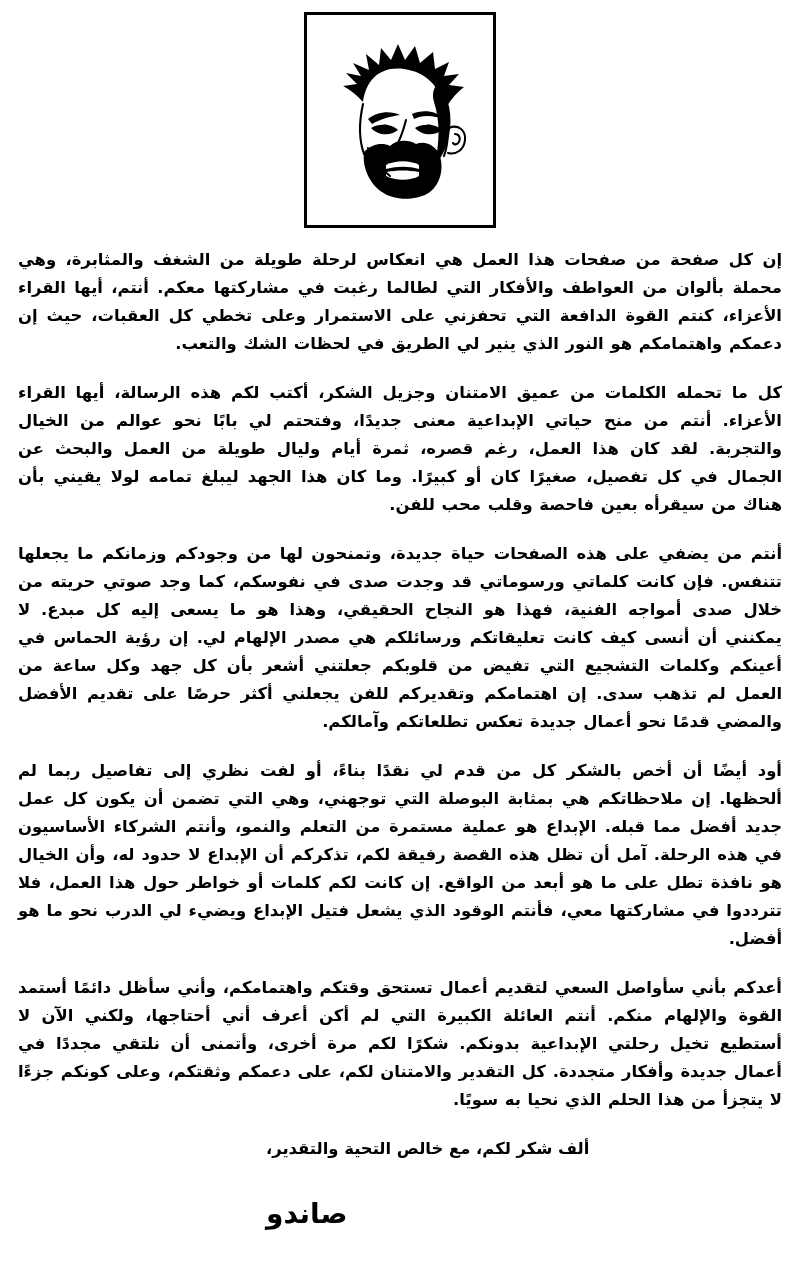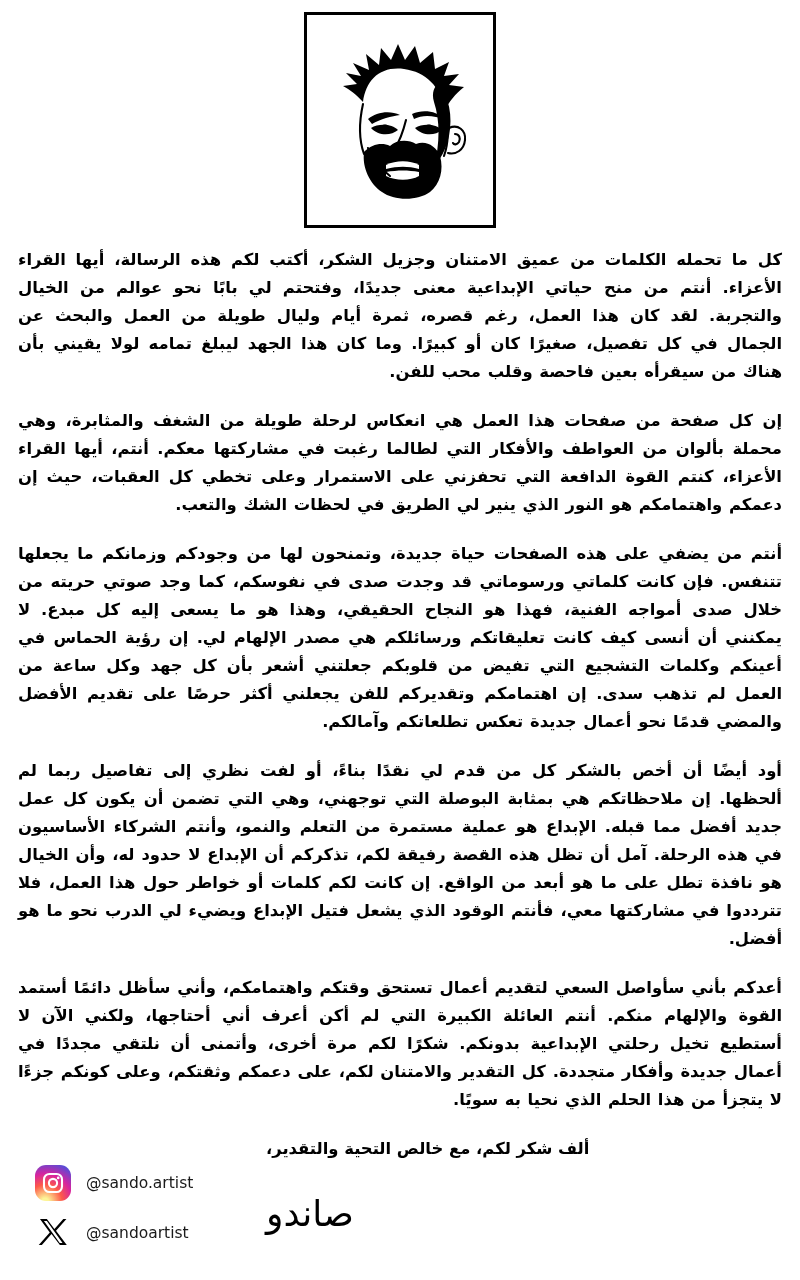--- a/index.html
+++ b/index.html
@@ -79,23 +79,23 @@
     line-height: 26px;
     font-weight: 700;
   }
   .signature {
     position: absolute;
     right: 34px;
     top: 1194px;
     width: 500px;
     direction: rtl;
     text-align: left;
-    font-size: 36px;
+    font-size: 28px;
     line-height: 40px;
-    font-weight: 400;
+    font-weight: 700;
     letter-spacing: 1px;
   }
 
   
   .social {
     position: absolute;
     left: 34px;
     top: 1160px;
     direction: ltr;
     text-align: left;
@@ -176,51 +176,24 @@
           <path d="M133 104 C142 100 150 106 149 116 C148 126 140 131 132 129"></path>
           <path d="M139 110 C143 110 145 114 143 118 C141 121 138 121 137 119"></path>
 
           <path d="M52 124 C58 136 66 146 74 152"></path>
         </g>
       </svg>
     </span>
   </div>
 
   <div class="letter">
+    <p>إن كل صفحة من صفحات هذا العمل هي انعكاس لرحلة طويلة من الشغف والمثابرة، وهي محملة بألوان من العواطف والأفكار التي لطالما رغبت في مشاركتها معكم. أنتم، أيها القراء الأعزاء، كنتم القوة الدافعة التي تحفزني على الاستمرار وعلى تخطي كل العقبات، حيث إن دعمكم واهتمامكم هو النور الذي ينير لي الطريق في لحظات الشك والتعب.</p>
     <p>كل ما تحمله الكلمات من عميق الامتنان وجزيل الشكر، أكتب لكم هذه الرسالة، أيها القراء الأعزاء. أنتم من منح حياتي الإبداعية معنى جديدًا، وفتحتم لي بابًا نحو عوالم من الخيال والتجربة. لقد كان هذا العمل، رغم قصره، ثمرة أيام وليال طويلة من العمل والبحث عن الجمال في كل تفصيل، صغيرًا كان أو كبيرًا. وما كان هذا الجهد ليبلغ تمامه لولا يقيني بأن هناك من سيقرأه بعين فاحصة وقلب محب للفن.</p>
-    <p>إن كل صفحة من صفحات هذا العمل هي انعكاس لرحلة طويلة من الشغف والمثابرة، وهي محملة بألوان من العواطف والأفكار التي لطالما رغبت في مشاركتها معكم. أنتم، أيها القراء الأعزاء، كنتم القوة الدافعة التي تحفزني على الاستمرار وعلى تخطي كل العقبات، حيث إن دعمكم واهتمامكم هو النور الذي ينير لي الطريق في لحظات الشك والتعب.</p>
     <p>أنتم من يضفي على هذه الصفحات حياة جديدة، وتمنحون لها من وجودكم وزمانكم ما يجعلها تتنفس. فإن كانت كلماتي ورسوماتي قد وجدت صدى في نفوسكم، كما وجد صوتي حريته من خلال صدى أمواجه الفنية، فهذا هو النجاح الحقيقي، وهذا هو ما يسعى إليه كل مبدع. لا يمكنني أن أنسى كيف كانت تعليقاتكم ورسائلكم هي مصدر الإلهام لي. إن رؤية الحماس في أعينكم وكلمات التشجيع التي تفيض من قلوبكم جعلتني أشعر بأن كل جهد وكل ساعة من العمل لم تذهب سدى. إن اهتمامكم وتقديركم للفن يجعلني أكثر حرصًا على تقديم الأفضل والمضي قدمًا نحو أعمال جديدة تعكس تطلعاتكم وآمالكم.</p>
     <p>أود أيضًا أن أخص بالشكر كل من قدم لي نقدًا بناءً، أو لفت نظري إلى تفاصيل ربما لم ألحظها. إن ملاحظاتكم هي بمثابة البوصلة التي توجهني، وهي التي تضمن أن يكون كل عمل جديد أفضل مما قبله. الإبداع هو عملية مستمرة من التعلم والنمو، وأنتم الشركاء الأساسيون في هذه الرحلة. آمل أن تظل هذه القصة رفيقة لكم، تذكركم أن الإبداع لا حدود له، وأن الخيال هو نافذة تطل على ما هو أبعد من الواقع. إن كانت لكم كلمات أو خواطر حول هذا العمل، فلا تترددوا في مشاركتها معي، فأنتم الوقود الذي يشعل فتيل الإبداع ويضيء لي الدرب نحو ما هو أفضل.</p>
     <p>أعدكم بأني سأواصل السعي لتقديم أعمال تستحق وقتكم واهتمامكم، وأني سأظل دائمًا أستمد القوة والإلهام منكم. أنتم العائلة الكبيرة التي لم أكن أعرف أني أحتاجها، ولكني الآن لا أستطيع تخيل رحلتي الإبداعية بدونكم. شكرًا لكم مرة أخرى، وأتمنى أن نلتقي مجددًا في أعمال جديدة وأفكار متجددة. كل التقدير والامتنان لكم، على دعمكم وثقتكم، وعلى كونكم جزءًا لا يتجزأ من هذا الحلم الذي نحيا به سويًا.</p>
   </div>
 
   <div class="signoff">ألف شكر لكم، مع خالص التحية والتقدير،</div>
   <div class="signature">صاندو</div>
 
-  <div class="social">
-
-    <div class="social-row">
-      <span class="social-icon">
-        <span class="ig-badge">
-          <svg width="24" height="24" viewBox="0 0 24 24" aria-hidden="true">
-            <rect x="3" y="3" width="18" height="18" rx="5.4" ry="5.4" fill="none" stroke="#ffffff" stroke-width="2.1"></rect>
-            <circle cx="12" cy="12" r="4.1" fill="none" stroke="#ffffff" stroke-width="2.1"></circle>
-            <circle cx="17.2" cy="6.9" r="1.35" fill="#ffffff"></circle>
-          </svg>
-        </span>
-      </span>
-      <span class="social-handle">@sando.artist</span>
-    </div>
-
-    <div class="social-row">
-      <span class="social-icon">
-        <svg width="34" height="34" viewBox="0 0 36 36" aria-hidden="true">
-          <path d="M4.2 3.2 h7.3 l8.0 10.6 L28.9 3.2 h3.3 L21.2 15.6 L32.6 30.8 h-7.3 L16.4 19.0
-                   L6.2 30.8 H2.9 L14.6 17.4 Z
-                   M8.4 5.3 L25.1 28.7 h3.0 L11.5 5.3 Z" fill="#000000"></path>
-        </svg>
-      </span>
-      <span class="social-handle">@sandoartist</span>
-    </div>
-
-  </div>
 
 </div>
 
 </body></html>

